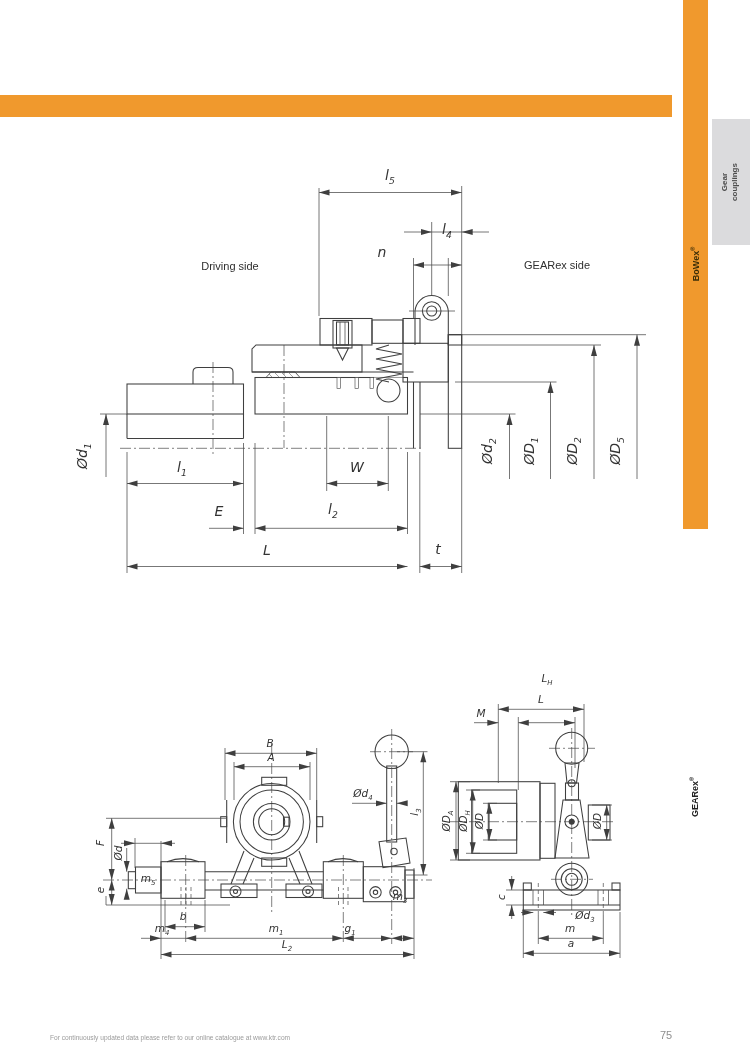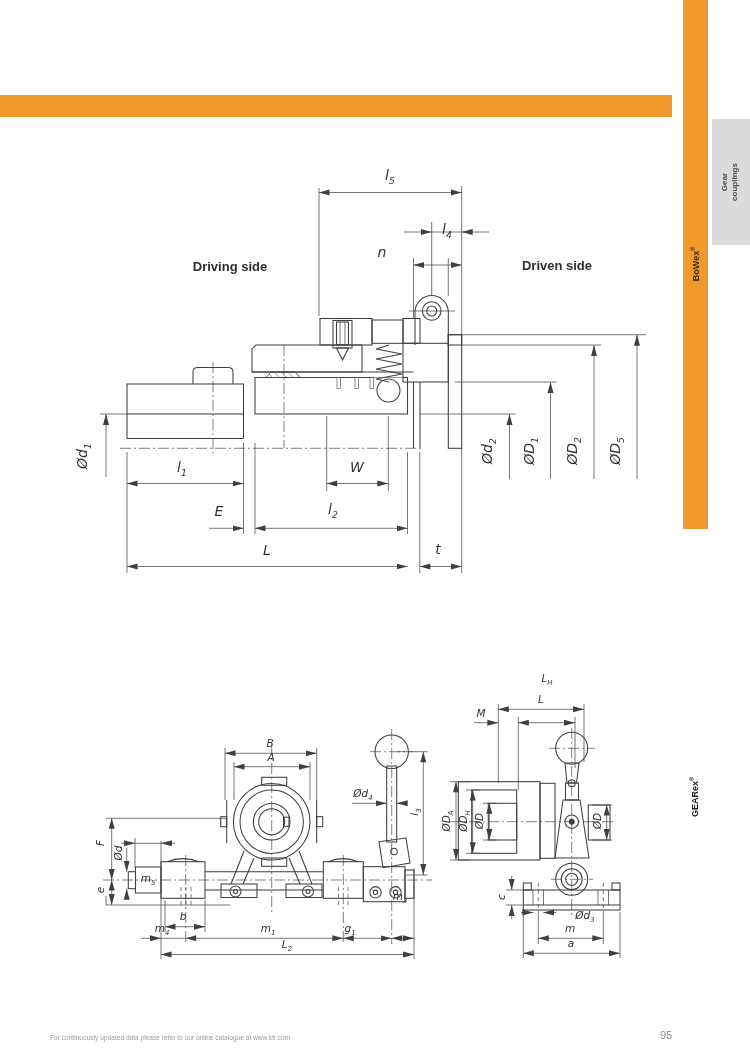--- a/index.html
+++ b/index.html
@@ -16,21 +16,21 @@
   #brand-top{left:695px;top:264px;font-size:9px;font-weight:bold;color:#3d2f08;}
   #brand-bottom{left:694px;top:797px;font-size:9px;font-weight:bold;color:#222;}
   .reg{font-size:60%;vertical-align:super;}
   
   .dl{position:absolute;transform:translate(-50%,-50%);font-family:"DejaVu Sans",sans-serif;
       font-style:italic;font-size:14px;color:#333;white-space:nowrap;line-height:1;}
   .dl sub{font-size:66%;}
   .rot{transform:translate(-50%,-50%) rotate(-90deg);}
   .sm{font-size:10.5px;}
   .side-label{position:absolute;transform:translate(-50%,-50%);font-family:"Liberation Sans",sans-serif;
-      font-weight:bold;font-style:normal;font-size:13px;color:#2e2e2e;white-space:nowrap;text-align:center;}
+      font-weight:normal;font-style:normal;font-size:11px;color:#2e2e2e;white-space:nowrap;text-align:center;}
   
   #footer-note{left:50px;top:1034px;font-size:6.6px;color:#9b9b9b;}
   #page-num{left:660px;top:1029px;font-size:11px;color:#8f8f8f;}
   svg{position:absolute;left:0;top:0;}
   .ol{stroke:#3f3f3f;stroke-width:1.05;fill:none;}
   .tl{stroke:#4a4a4a;stroke-width:0.75;fill:none;}
   .cl{stroke:#4a4a4a;stroke-width:0.7;fill:none;stroke-dasharray:11 3 2 3;}
   .dsh{stroke:#4a4a4a;stroke-width:0.7;fill:none;stroke-dasharray:4 3;}
 </style>
 </head>
@@ -265,21 +265,21 @@
       <line class="tl" x1="556" y1="912.5" x2="543.3" y2="912.5" marker-end="url(#ae)"></line>
       <line class="tl" x1="538.3" y1="938.3" x2="603.3" y2="938.3" marker-start="url(#as)" marker-end="url(#ae)"></line>
       <line class="tl" x1="523.3" y1="953.3" x2="620" y2="953.3" marker-start="url(#as)" marker-end="url(#ae)"></line>
     </g>
   </svg>
 
   <span class="dl" style="left:390px;top:177px"><i>l</i><sub>5</sub></span>
   <span class="dl" style="left:447px;top:231px"><i>l</i><sub>4</sub></span>
   <span class="dl" style="left:382px;top:254px"><i>n</i><sub></sub></span>
   <span class="side-label" style="left:230px;top:266px">Driving side</span>
-  <span class="side-label" style="left:557px;top:265px">Driven side</span>
+  <span class="side-label" style="left:557px;top:265px">GEARex side</span>
   <span class="dl rot" style="left:84px;top:456px"><i>Ød</i><sub>1</sub></span>
   <span class="dl" style="left:182px;top:469px"><i>l</i><sub>1</sub></span>
   <span class="dl" style="left:357px;top:469px"><i>W</i><sub></sub></span>
   <span class="dl" style="left:219px;top:513px"><i>E</i><sub></sub></span>
   <span class="dl" style="left:333px;top:511px"><i>l</i><sub>2</sub></span>
   <span class="dl" style="left:267px;top:552px"><i>L</i><sub></sub></span>
   <span class="dl" style="left:438px;top:551px"><i>t</i><sub></sub></span>
   <span class="dl rot" style="left:489px;top:451px"><i>Ød</i><sub>2</sub></span>
   <span class="dl rot" style="left:531px;top:451px"><i>ØD</i><sub>1</sub></span>
   <span class="dl rot" style="left:574px;top:451px"><i>ØD</i><sub>2</sub></span>
@@ -288,32 +288,32 @@
   <span class="dl sm" style="left:270px;top:745px"><i>B</i><sub></sub></span>
   <span class="dl sm" style="left:271px;top:759px"><i>A</i><sub></sub></span>
   <span class="dl sm" style="left:363px;top:795px"><i>Ød</i><sub>4</sub></span>
   <span class="dl sm rot" style="left:416px;top:812px"><i>l</i><sub>3</sub></span>
   <span class="dl sm" style="left:148px;top:880px"><i>m</i><sub>5</sub></span>
   <span class="dl sm rot" style="left:120px;top:853px"><i>Ød</i><sub></sub></span>
   <span class="dl sm rot" style="left:102px;top:843px"><i>F</i><sub></sub></span>
   <span class="dl sm rot" style="left:102px;top:890px"><i>e</i><sub></sub></span>
   <span class="dl sm" style="left:183px;top:918px"><i>b</i><sub></sub></span>
   <span class="dl sm" style="left:162px;top:930px"><i>m</i><sub>4</sub></span>
-  <span class="dl sm" style="left:268px;top:930px"><i>m</i><sub>1</sub></span>
+  <span class="dl sm" style="left:276px;top:930px"><i>m</i><sub>1</sub></span>
   <span class="dl sm" style="left:350px;top:930px"><i>g</i><sub>1</sub></span>
   <span class="dl sm" style="left:400px;top:898px"><i>m</i><sub>3</sub></span>
   <span class="dl sm" style="left:287px;top:946px"><i>L</i><sub>2</sub></span>
 
   <span class="dl sm" style="left:481px;top:715px"><i>M</i><sub></sub></span>
   <span class="dl sm" style="left:541px;top:701px"><i>L</i><sub></sub></span>
   <span class="dl sm" style="left:547px;top:680px"><i>L</i><sub>H</sub></span>
   <span class="dl sm rot" style="left:448px;top:821px"><i>ØD</i><sub>A</sub></span>
   <span class="dl sm rot" style="left:465px;top:821px"><i>ØD</i><sub>H</sub></span>
   <span class="dl sm rot" style="left:481px;top:821px"><i>ØD</i><sub></sub></span>
   <span class="dl sm rot" style="left:599px;top:821px"><i>ØD</i><sub></sub></span>
   <span class="dl sm rot" style="left:503px;top:897px"><i>c</i><sub></sub></span>
   <span class="dl sm" style="left:585px;top:917px"><i>Ød</i><sub>3</sub></span>
   <span class="dl sm" style="left:570px;top:930px"><i>m</i><sub></sub></span>
   <span class="dl sm" style="left:571px;top:945px"><i>a</i><sub></sub></span>
 
   <span class="abs" id="footer-note">For continuously updated data please refer to our online catalogue at www.ktr.com</span>
-  <span class="abs" id="page-num">95</span>
+  <span class="abs" id="page-num">75</span>
 </div>
 
 </body></html>

